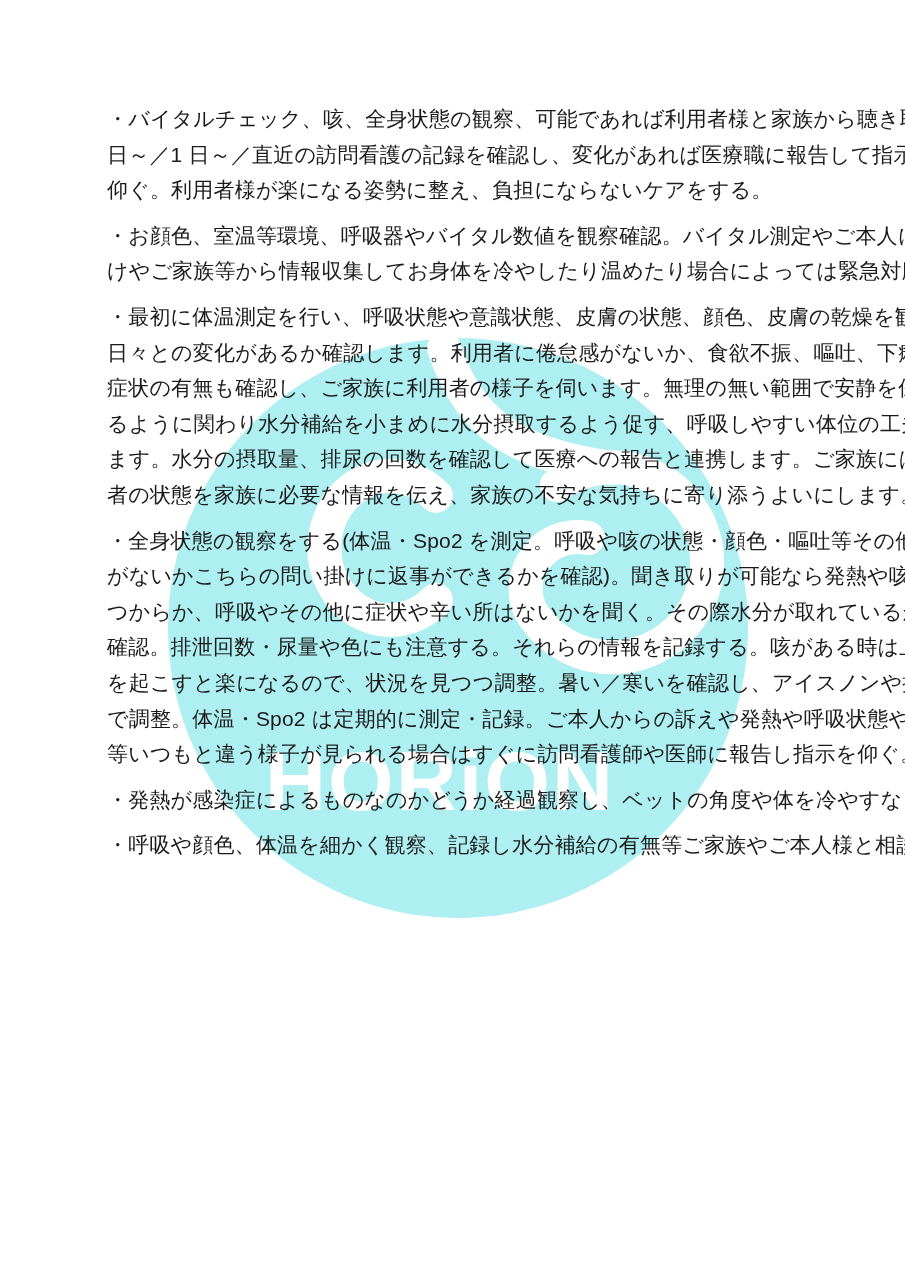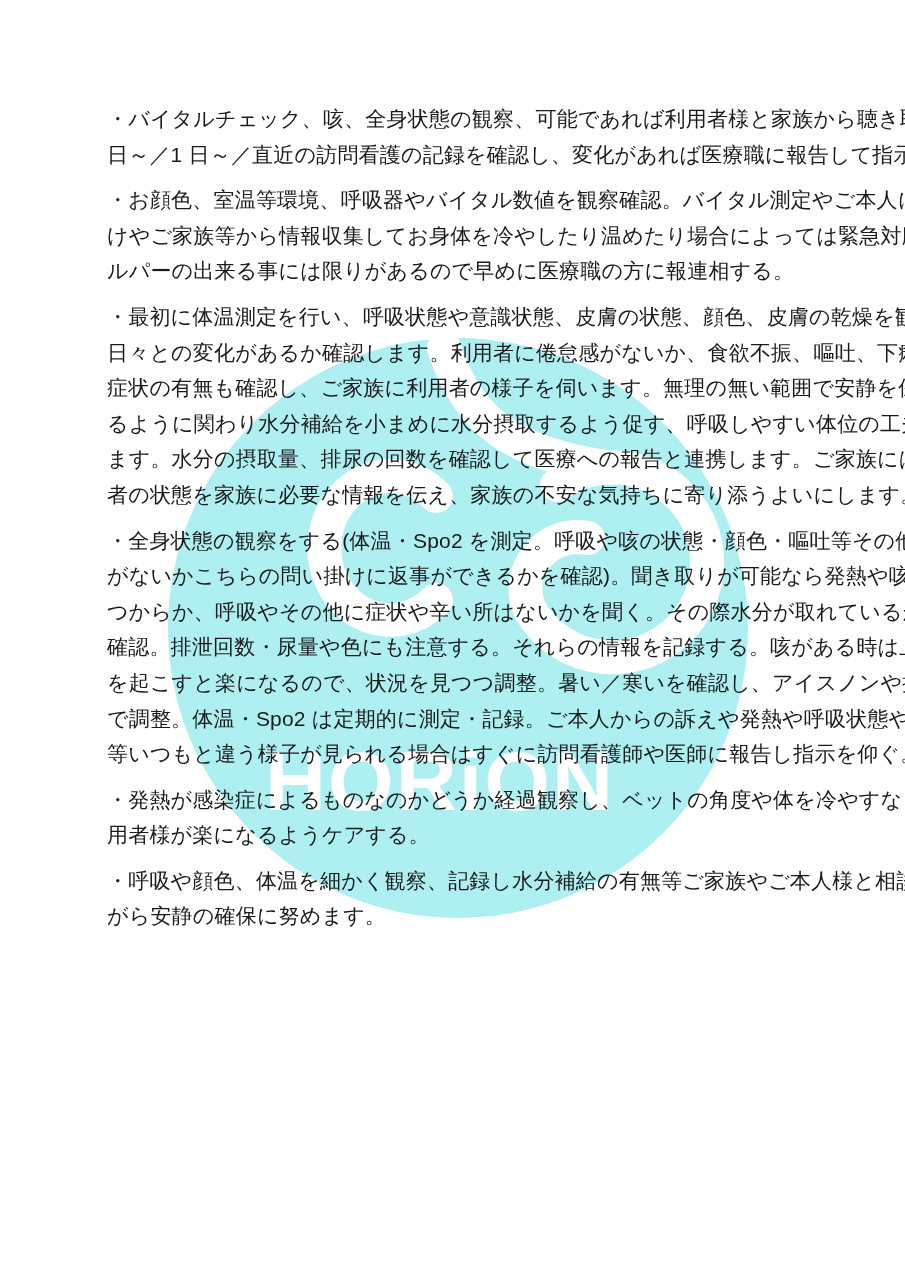--- a/index.html
+++ b/index.html
@@ -61,46 +61,44 @@
     <path class="wm-stroke" d="M 276 10 C 300 82 342 116 444 130" fill="none" stroke-width="34" stroke-linecap="round" stroke="#FFFFFF"></path>
     <path class="wm-stroke" d="M 389 147 A 95 95 0 1 1 362 272 A 52 52 0 0 1 420 200" fill="none" stroke-width="34" stroke-linecap="round" stroke="#FFFFFF"></path>
 
     <text class="wm-text" x="97" y="472" font-size="84" textLength="350" lengthAdjust="spacingAndGlyphs" fill="#FFFFFF">HORiON</text>
   </svg>
 
   <div class="content" id="content" style="color: rgb(26, 26, 26);">
       <div class="para">
         <div class="line">・バイタルチェック、咳、全身状態の観察、可能であれば利用者様と家族から聴き取り、半</div>
         <div class="line">日～／1 日～／直近の訪問看護の記録を確認し、変化があれば医療職に報告して指示を</div>
+        <div class="line">仰ぐ。利用者様が楽になる姿勢に整え、負担にならないケアをする。</div>
       </div>
       <div class="para">
         <div class="line">・お顔色、室温等環境、呼吸器やバイタル数値を観察確認。バイタル測定やご本人に声掛</div>
         <div class="line">けやご家族等から情報収集してお身体を冷やしたり温めたり場合によっては緊急対応。ヘ</div>
-        <div class="line">ルパーの出来る事には限りがあるので早めに医療職の方に報連相する。</div>
       </div>
       <div class="para">
         <div class="line">・最初に体温測定を行い、呼吸状態や意識状態、皮膚の状態、顔色、皮膚の乾燥を観察し</div>
         <div class="line">日々との変化があるか確認します。利用者に倦怠感がないか、食欲不振、嘔吐、下痢の</div>
         <div class="line">症状の有無も確認し、ご家族に利用者の様子を伺います。無理の無い範囲で安静を保て</div>
         <div class="line">るように関わり水分補給を小まめに水分摂取するよう促す、呼吸しやすい体位の工夫をし</div>
         <div class="line">ます。水分の摂取量、排尿の回数を確認して医療への報告と連携します。ご家族には利用</div>
         <div class="line">者の状態を家族に必要な情報を伝え、家族の不安な気持ちに寄り添うよいにします。</div>
       </div>
       <div class="para">
         <div class="line">・全身状態の観察をする(体温・Spo2 を測定。呼吸や咳の状態・顔色・嘔吐等その他の症状</div>
         <div class="line">がないかこちらの問い掛けに返事ができるかを確認)。聞き取りが可能なら発熱や咳はい</div>
         <div class="line">つからか、呼吸やその他に症状や辛い所はないかを聞く。その際水分が取れているかも</div>
         <div class="line">確認。排泄回数・尿量や色にも注意する。それらの情報を記録する。咳がある時は上半身</div>
         <div class="line">を起こすと楽になるので、状況を見つつ調整。暑い／寒いを確認し、アイスノンや掛け物等</div>
         <div class="line">で調整。体温・Spo2 は定期的に測定・記録。ご本人からの訴えや発熱や呼吸状態や意識</div>
         <div class="line">等いつもと違う様子が見られる場合はすぐに訪問看護師や医師に報告し指示を仰ぐ。場合</div>
       </div>
       <div class="para">
         <div class="line">・発熱が感染症によるものなのかどうか経過観察し、ベットの角度や体を冷やすなど、ご利</div>
-        <div class="line">用者様が楽になるようケアする。</div>
       </div>
       <div class="para">
         <div class="line">・呼吸や顔色、体温を細かく観察、記録し水分補給の有無等ご家族やご本人様と相談しな</div>
-        <div class="line">がら安静の確保に努めます。</div>
       </div>
     </div>
 
 </div>
 
 </body></html>

